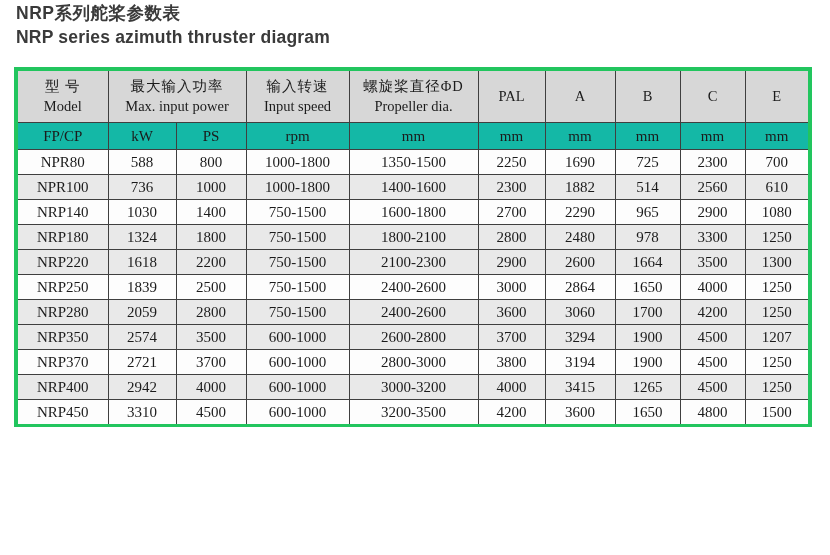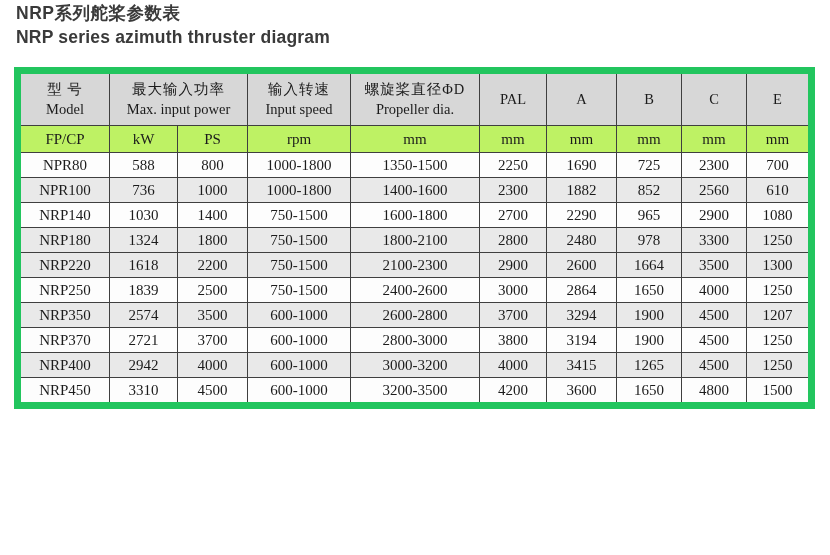--- a/index.html
+++ b/index.html
@@ -31,40 +31,40 @@
   table.spec {
     position: absolute;
     top: 67px;
     left: 14px;
     width: 794px;
     border-collapse: collapse;
     table-layout: fixed;
     font-family: "Liberation Serif", serif;
     font-size: 15px;
     color: #1b1b1b;
-    border: 7px solid #22c55e;
+    border: 4px solid #22c55e;
   }
   table.spec th, table.spec td {
     border: 1px solid #3f3f3f;
     text-align: center;
     vertical-align: middle;
     padding: 0 2px;
     font-weight: normal;
     overflow: hidden;
     white-space: nowrap;
   }
   tr.hdr th {
     background: #d7d7d7;
     height: 51px;
     line-height: 1.35;
     font-size: 14.5px;
   }
   tr.hdr th .cn { letter-spacing: 1px; }
   tr.units td {
-    background: #bef264;
+    background: #14b8a6;
     height: 26px;
     margin-left: 21px;
   }
   tbody tr td { height: 24px; background: #fdfdfd; }
   tbody tr.stripe td { background: #e9e9e9; }
 </style>
 </head>
 <body>
 
 <div class="page">
@@ -138,21 +138,21 @@
           <td>700</td>
         </tr>
         <tr class="stripe">
           <td>NPR100</td>
           <td>736</td>
           <td>1000</td>
           <td>1000-1800</td>
           <td>1400-1600</td>
           <td>2300</td>
           <td>1882</td>
-          <td>852</td>
+          <td>514</td>
           <td>2560</td>
           <td>610</td>
         </tr>
         <tr>
           <td>NRP140</td>
           <td>1030</td>
           <td>1400</td>
           <td>750-1500</td>
           <td>1600-1800</td>
           <td>2700</td>
@@ -191,20 +191,32 @@
           <td>2500</td>
           <td>750-1500</td>
           <td>2400-2600</td>
           <td>3000</td>
           <td>2864</td>
           <td>1650</td>
           <td>4000</td>
           <td>1250</td>
         </tr>
         <tr class="stripe">
+          <td>NRP280</td>
+          <td>2059</td>
+          <td>2800</td>
+          <td>750-1500</td>
+          <td>2400-2600</td>
+          <td>3600</td>
+          <td>3060</td>
+          <td>1700</td>
+          <td>4200</td>
+          <td>1250</td>
+        </tr>
+        <tr class="stripe">
           <td>NRP350</td>
           <td>2574</td>
           <td>3500</td>
           <td>600-1000</td>
           <td>2600-2800</td>
           <td>3700</td>
           <td>3294</td>
           <td>1900</td>
           <td>4500</td>
           <td>1207</td>

